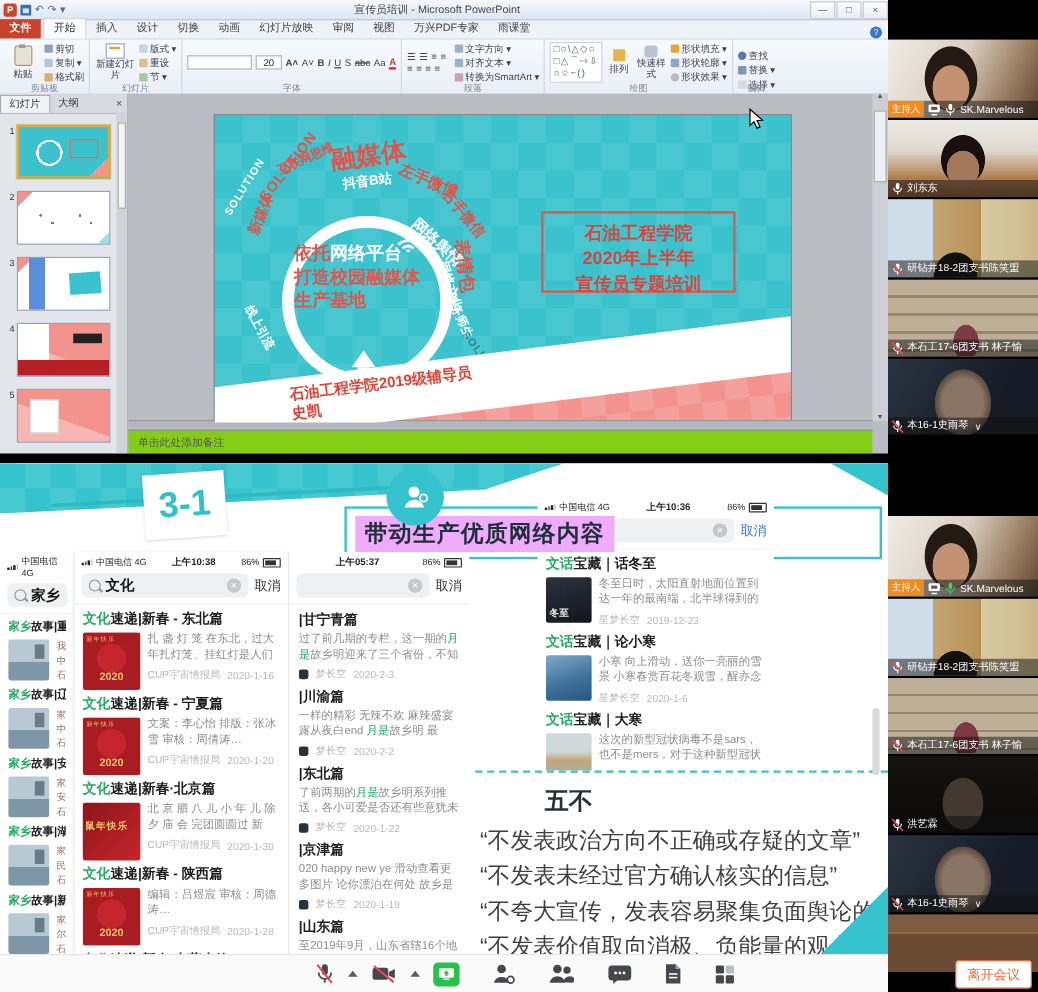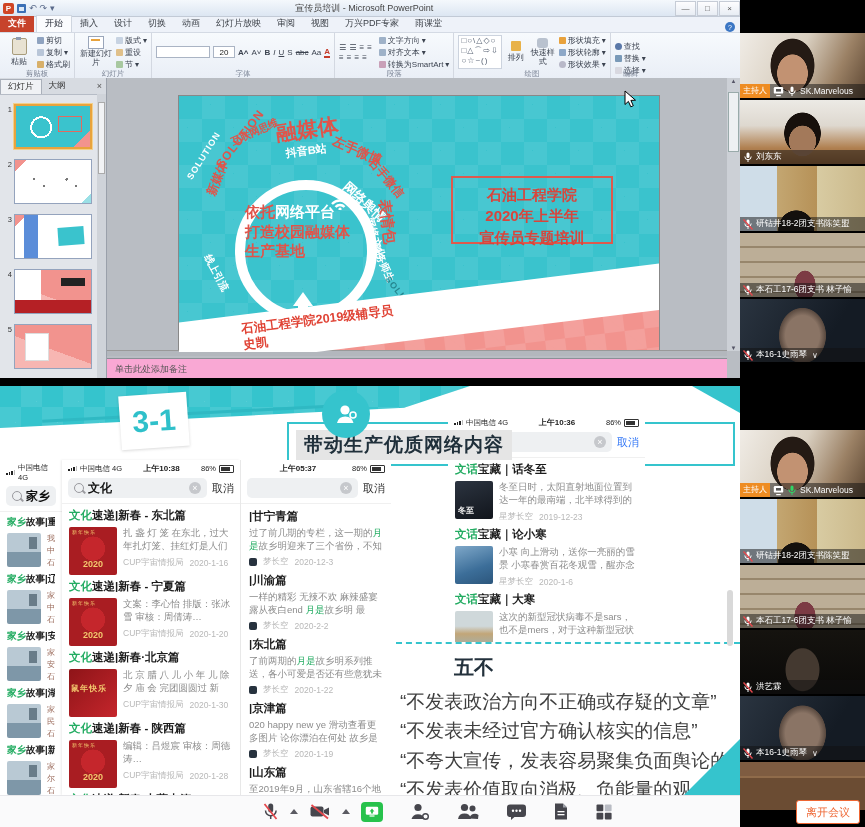--- a/index.html
+++ b/index.html
@@ -88,21 +88,21 @@
   .th6{background:linear-gradient(180deg,#f2938e 70%,#f9c9c5 70%);}
   .panel-scroll{position:absolute;right:0;top:16px;bottom:0;width:9px;background:#cfd3d9;}
   .panel-scroll::after{content:"";position:absolute;left:1px;right:1px;top:8px;height:70px;background:#f2f3f5;border:1px solid #aaa;}
 
   
   .stage{flex:1;position:relative;background:#b9bdc3;}
   .vscroll{position:absolute;right:0;top:0;width:13px;bottom:27px;background:#ccd0d6;
     display:flex;flex-direction:column;justify-content:space-between;align-items:center;font-size:6px;color:#556;}
   .vthumb{position:absolute;left:1px;right:1px;top:14px;height:58px;background:#eef0f3;border:1px solid #9aa;}
   .splitter{position:absolute;left:0;right:13px;bottom:22px;height:5px;background:#b3b7bd;border-top:1px solid #999;}
-  .notesbar{position:absolute;left:0;right:13px;bottom:0;height:20px;background:#f9a8d4;border-top:1px solid #8a8f96;
+  .notesbar{position:absolute;left:0;right:13px;bottom:0;height:20px;background:#84cc16;border-top:1px solid #8a8f96;
     font-size:9px;color:#555;padding:4px 0 0 8px;box-sizing:border-box;}
   .cursor-svg{position:absolute;left:517px;top:12px;z-index:30;}
 
   
   .slide1{position:absolute;left:72px;top:18px;width:480px;height:256px;overflow:hidden;
     box-shadow:0 0 0 1px #888;
     background-image:
       linear-gradient(45deg, rgba(255,255,255,.07) 25%, transparent 25%, transparent 75%, rgba(255,255,255,.07) 75%),
       linear-gradient(45deg, rgba(255,255,255,.07) 25%, transparent 25%, transparent 75%, rgba(255,255,255,.07) 75%);
     background-color:#3ac3cd;background-size:46px 46px;background-position:0 0,23px 23px;}
@@ -153,21 +153,21 @@
     clip-path:polygon(0 0,100% 0,86% 52%,0 100%);}
   .deco-wedge{position:absolute;left:692px;top:0;width:48px;height:27px;background:#35c4cd;
     clip-path:polygon(0 0,100% 0,100% 100%);}
   .badge-line{position:absolute;left:42px;top:26px;width:296px;height:3px;background:#2fb9c3;transform:rotate(-3deg);z-index:1;}
   .badge31{position:absolute;left:120px;top:8px;width:68px;height:54px;background:#fff;transform:rotate(-4deg);
     z-index:2;display:flex;align-items:center;justify-content:center;
     color:#2fc0ca;font-size:30px;font-weight:700;box-shadow:0 1px 3px rgba(0,0,0,.15);}
   .title-frame{position:absolute;left:287px;top:36px;width:448px;height:44px;border:2px solid #35c4cd;box-sizing:border-box;}
   .title-circle{position:absolute;left:322px;top:4px;width:48px;height:48px;border-radius:50%;background:#35c4cd;
     z-index:3;display:flex;align-items:center;justify-content:center;}
-  .heading{position:absolute;left:296px;top:44px;z-index:2;background:#e5e5e5;padding:2px 8px;
+  .heading{position:absolute;left:296px;top:44px;z-index:2;background:#f0abfc;padding:2px 8px;
     font-size:19px;font-weight:800;color:#20303b;letter-spacing:1px;}
   .s2-scrollthumb{position:absolute;left:727px;top:204px;width:6px;height:56px;background:#d9d9d9;border-radius:3px;}
 
   
   .phone{position:absolute;background:#fff;overflow:hidden;}
   #phoneL{left:0;top:74px;width:62px;height:335px;border-right:1px solid #eee;}
   #phoneC{left:62px;top:74px;width:178px;height:335px;box-shadow:-1px 0 2px rgba(0,0,0,.08);}
   #phoneM{left:240px;top:74px;width:150px;height:335px;border-left:1px solid #e8e8e8;}
   #phoneW{left:448px;top:28px;width:197px;height:231px;}
   .stat{display:flex;align-items:center;font-size:7.5px;color:#222;padding:3px 6px 1px;gap:3px;}
@@ -737,21 +737,21 @@
           </div>
         <span class="cancel">取消</span>
       </div>
       <div id="phoneM-items">
           <div class="item">
             <div class="it-title">|甘宁青篇</div>
      <div class="it-desc">过了前几期的专栏，这一期的<span class="hl">月是</span>故乡明迎来了三个省份，不知道这三个…</div>
      <div class="it-meta">
               <span class="mlogo"></span>
               <span>梦长空</span>
-              <span>2020-12-3</span>
+              <span>2020-2-3</span>
             </div>
           </div>
           <div class="item">
             <div class="it-title">|川渝篇</div>
      <div class="it-desc">一样的精彩 无辣不欢 麻辣盛宴 露从夜白end <span class="hl">月是</span>故乡明 最后，虽然今…</div>
      <div class="it-meta">
               <span class="mlogo"></span>
               <span>梦长空</span>
               <span>2020-2-2</span>
             </div>

